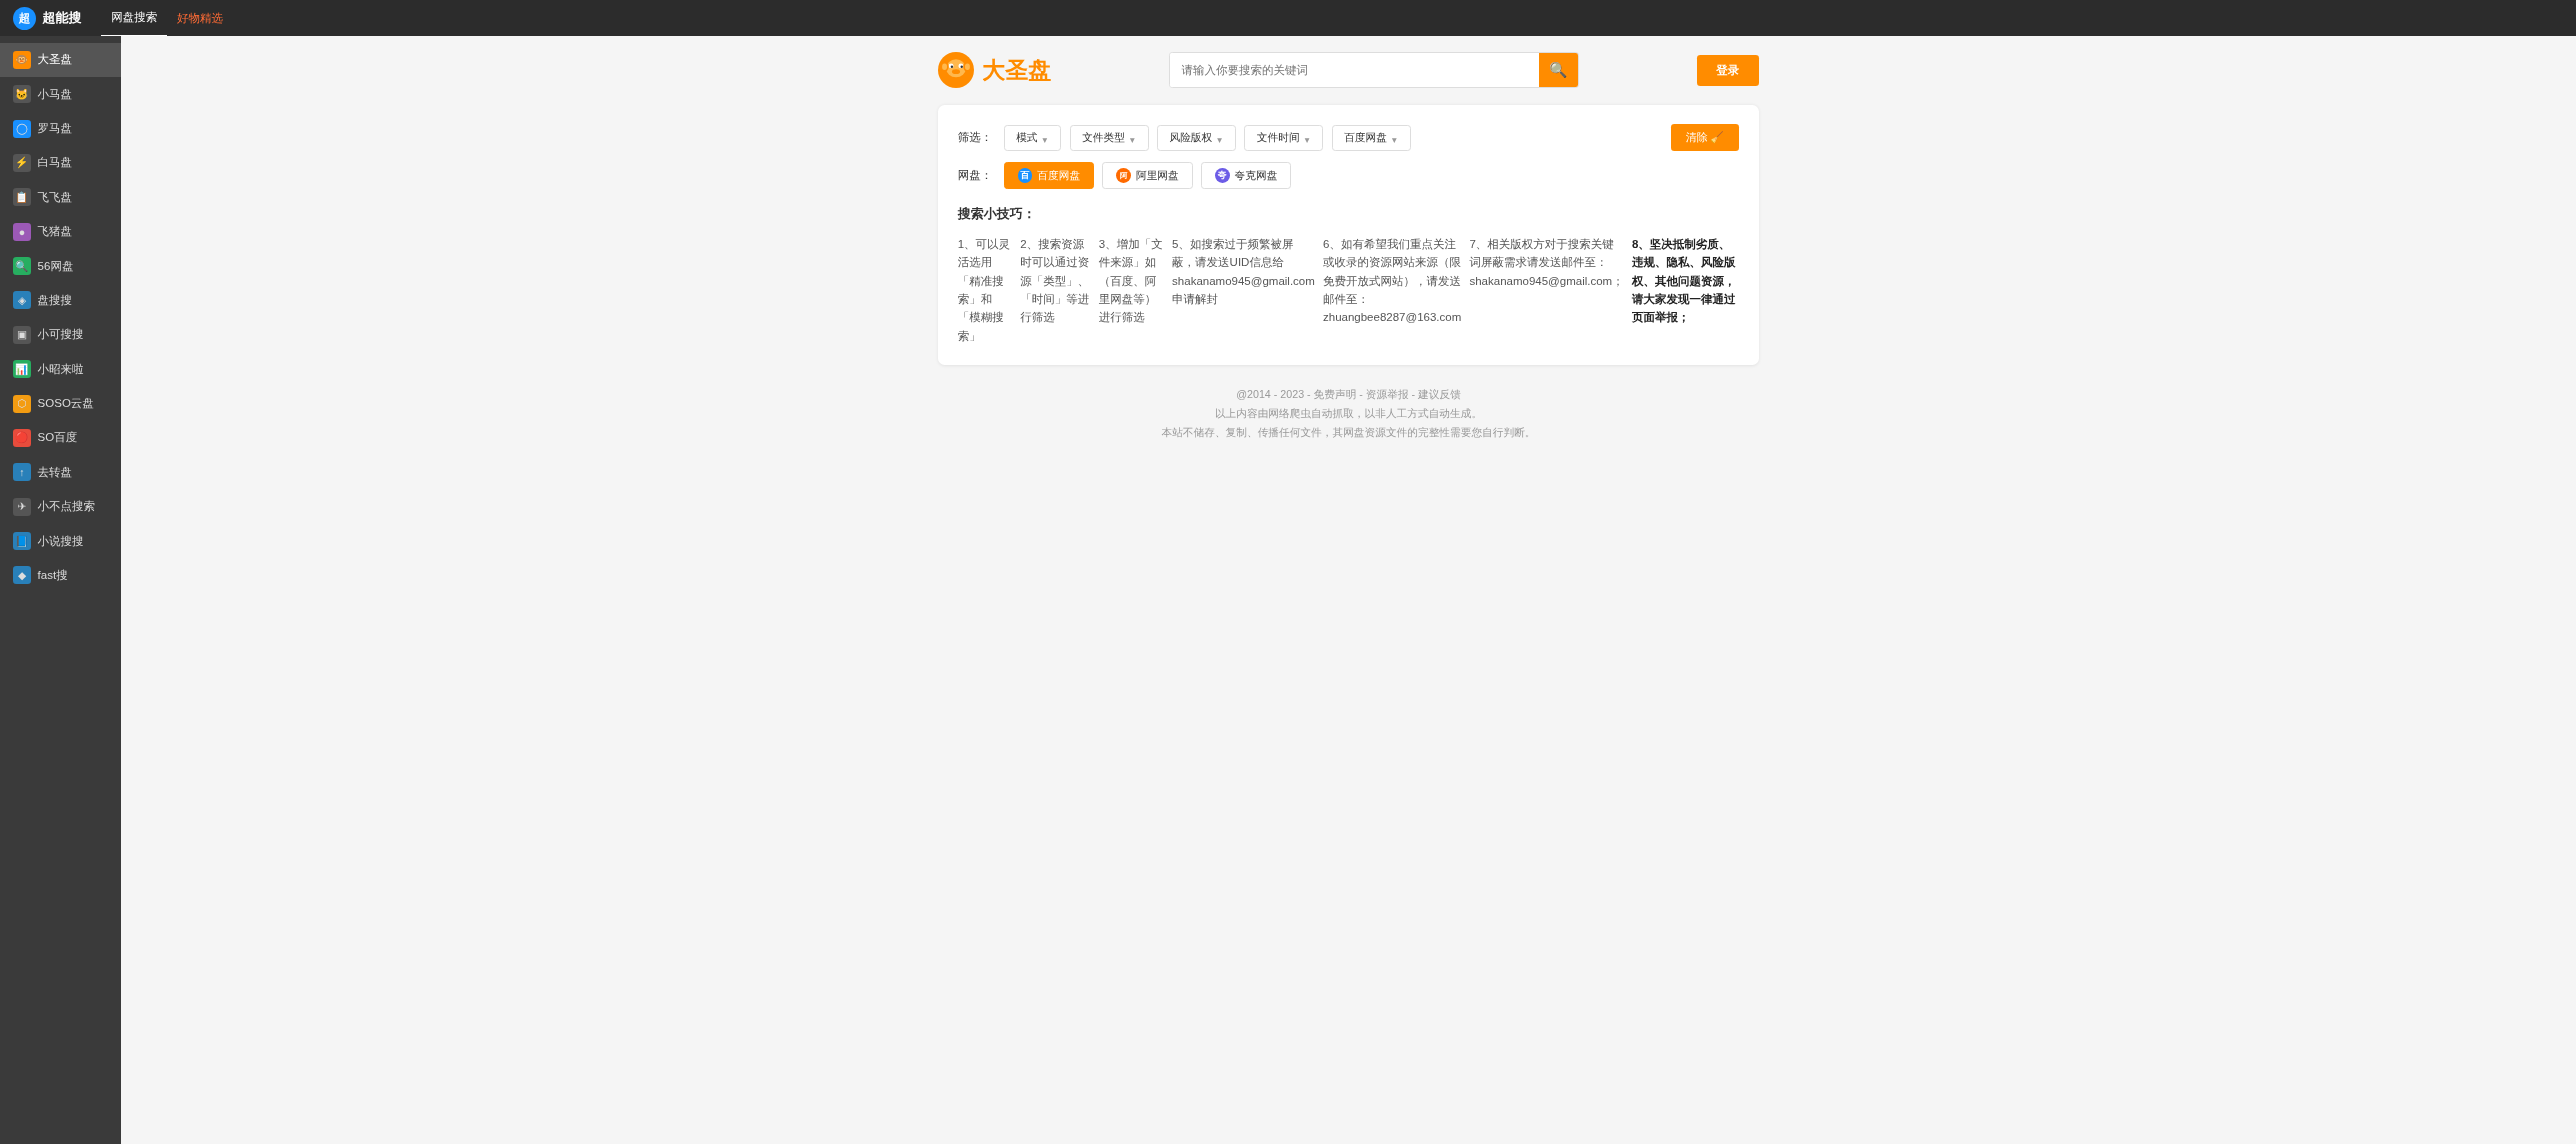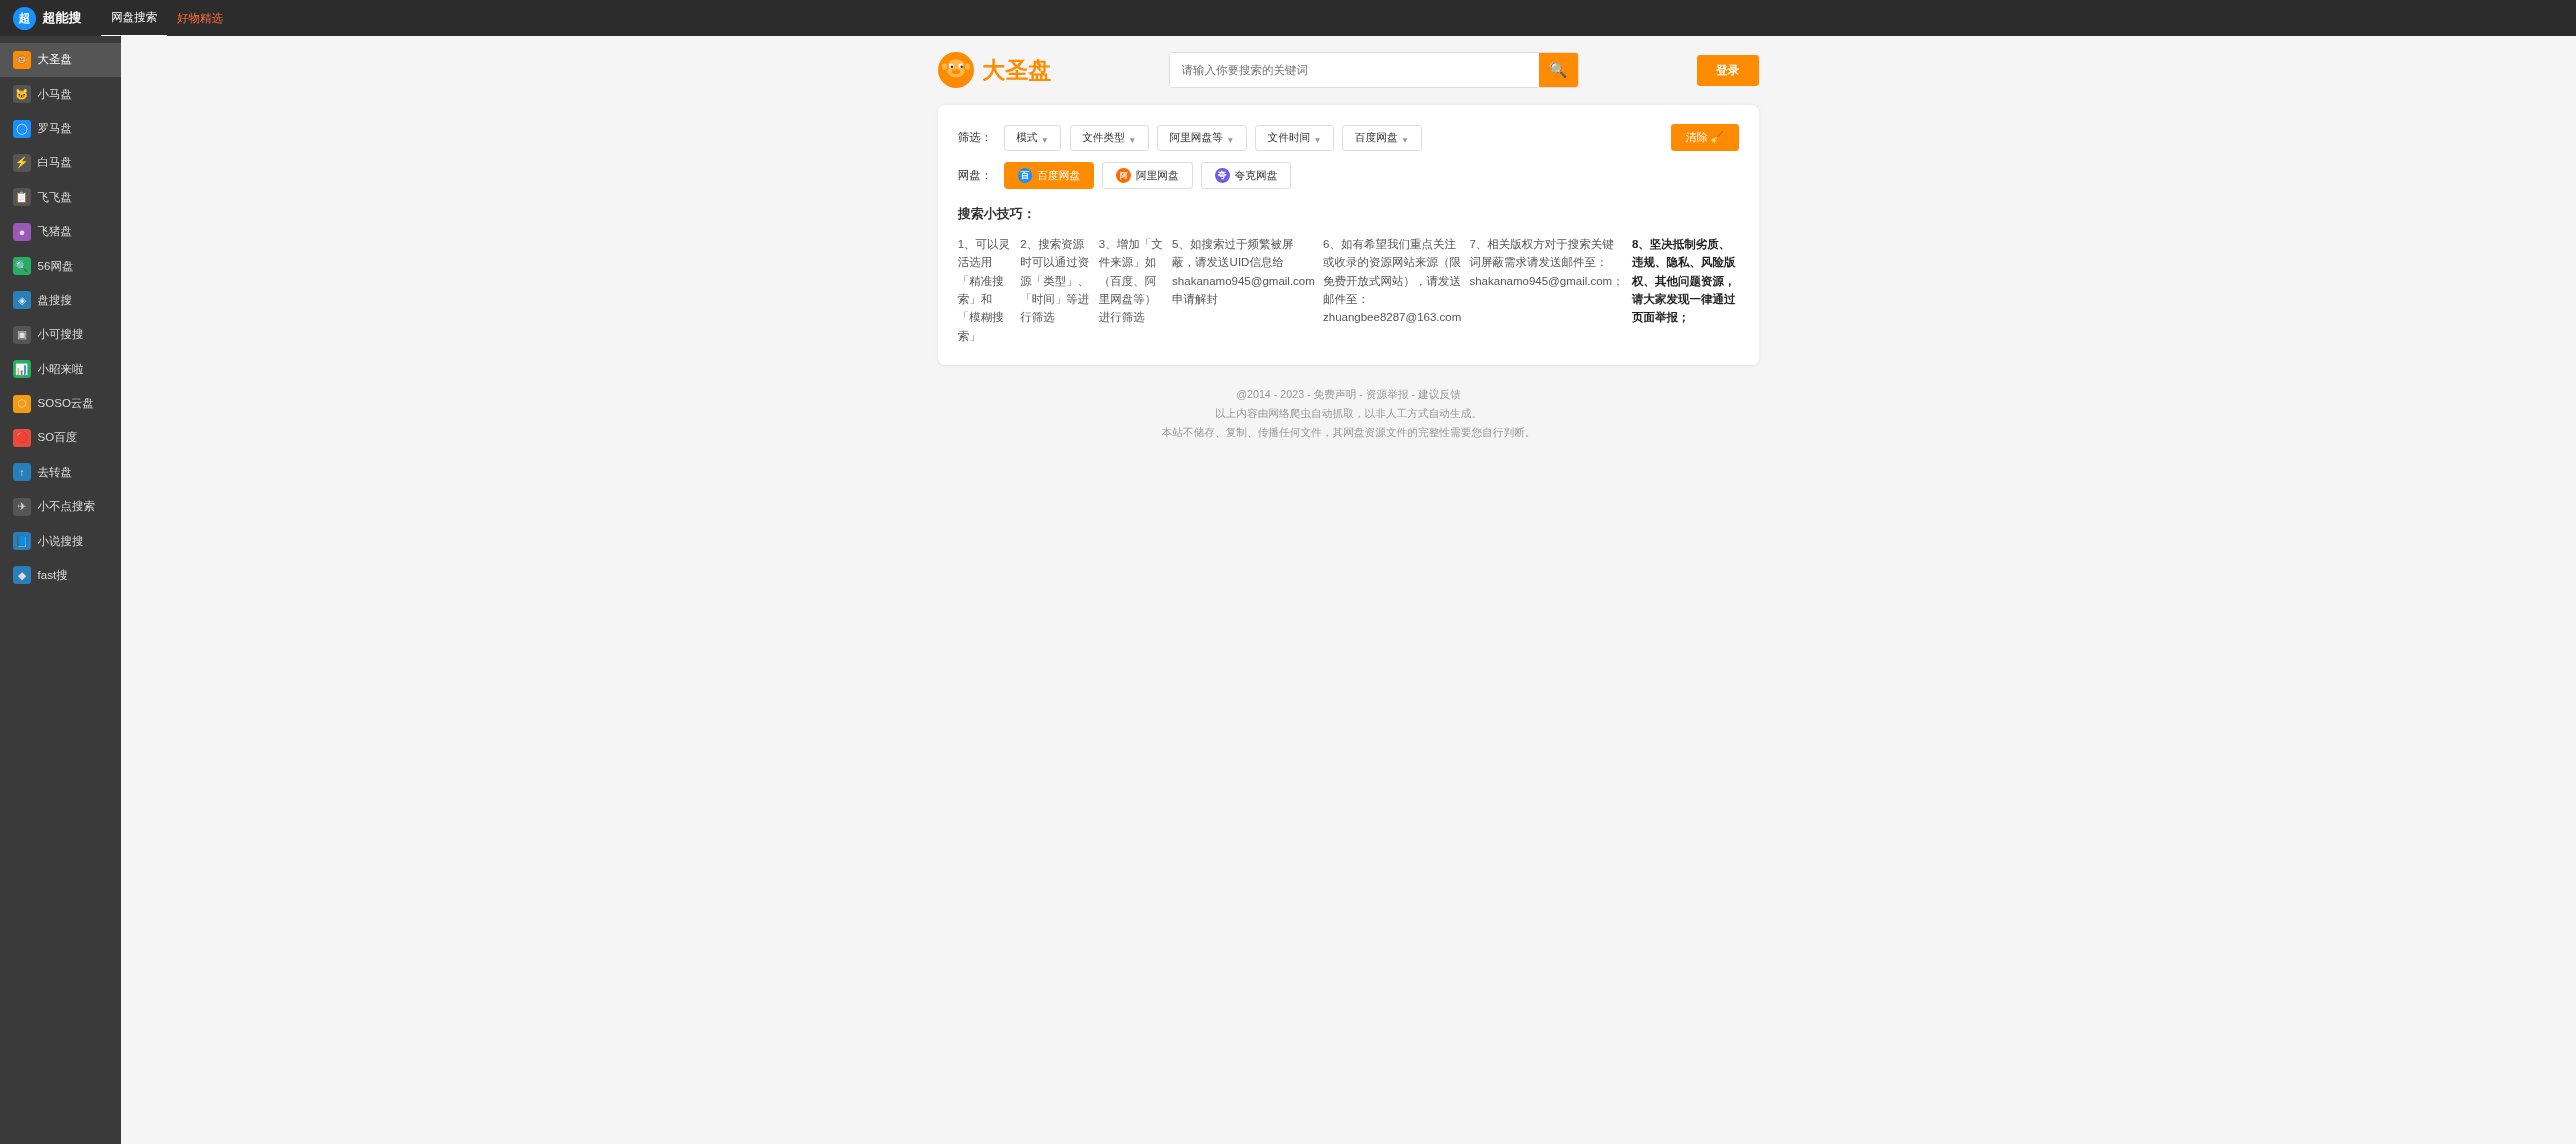--- a/index.html
+++ b/index.html
@@ -444,21 +444,21 @@
           <span class="filter-label">筛选：</span>
           <button class="filter-btn">
             <span>模式</span>
             <span class="arrow">▼</span>
           </button>
           <button class="filter-btn">
             <span>文件类型</span>
             <span class="arrow">▼</span>
           </button>
           <button class="filter-btn">
-            <span>阿里网盘等</span>
+            <span>风险版权</span>
             <span class="arrow">▼</span>
           </button>
           <button class="filter-btn">
             <span>文件时间</span>
             <span class="arrow">▼</span>
           </button>
           <button class="filter-btn">
             <span>百度网盘</span>
             <span class="arrow">▼</span>
           </button>

